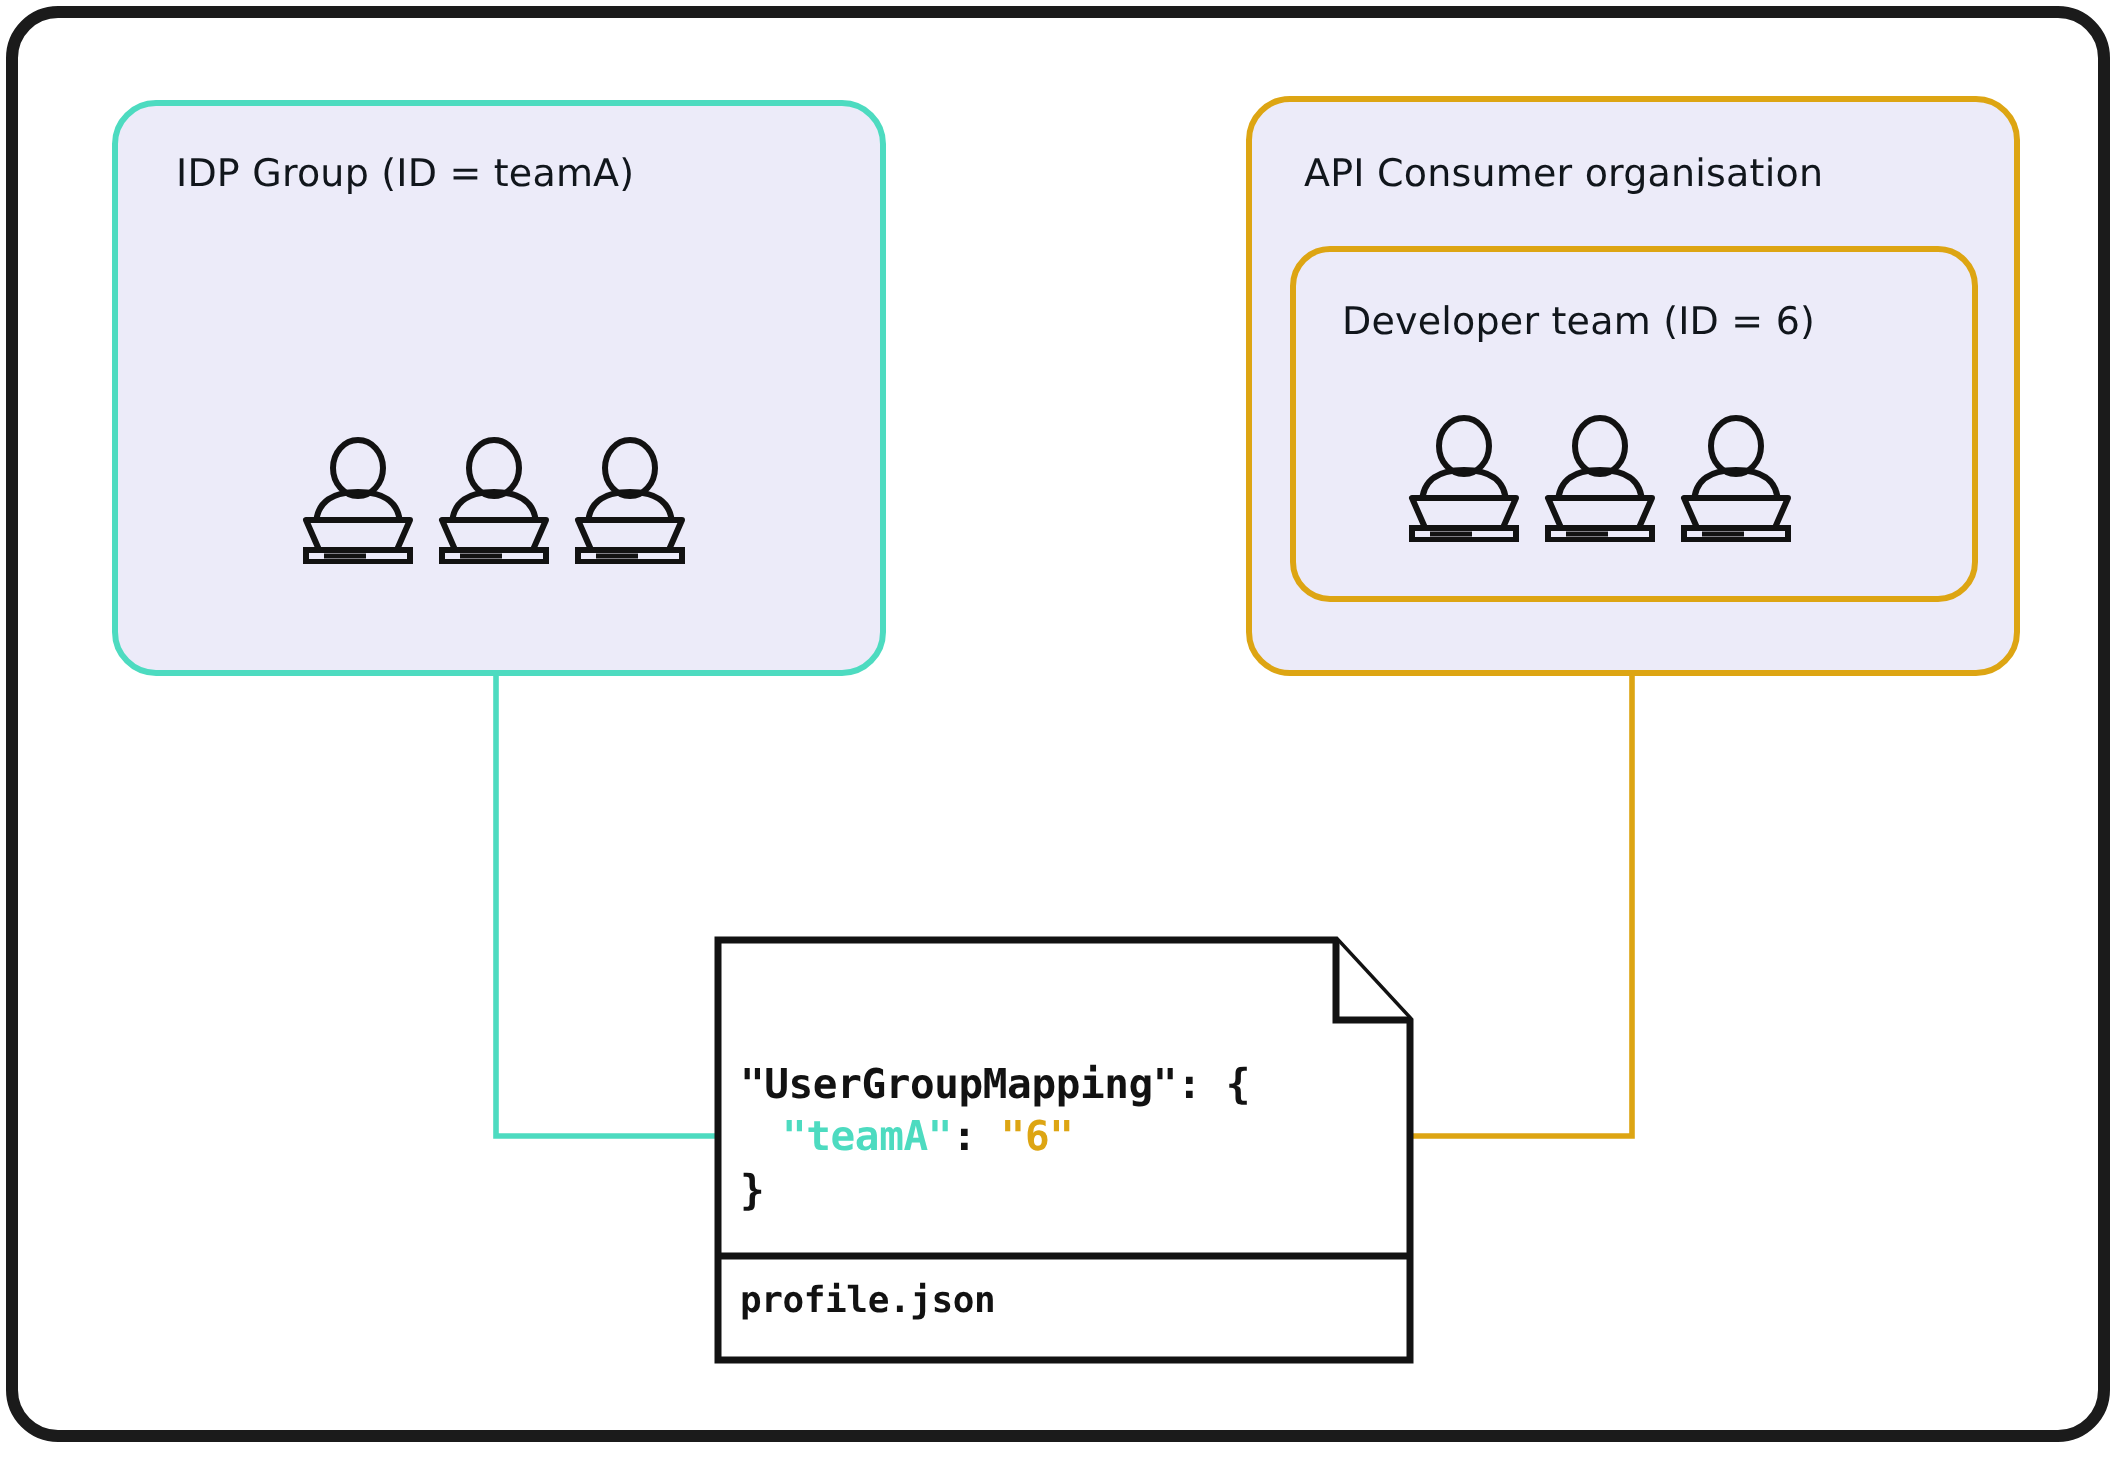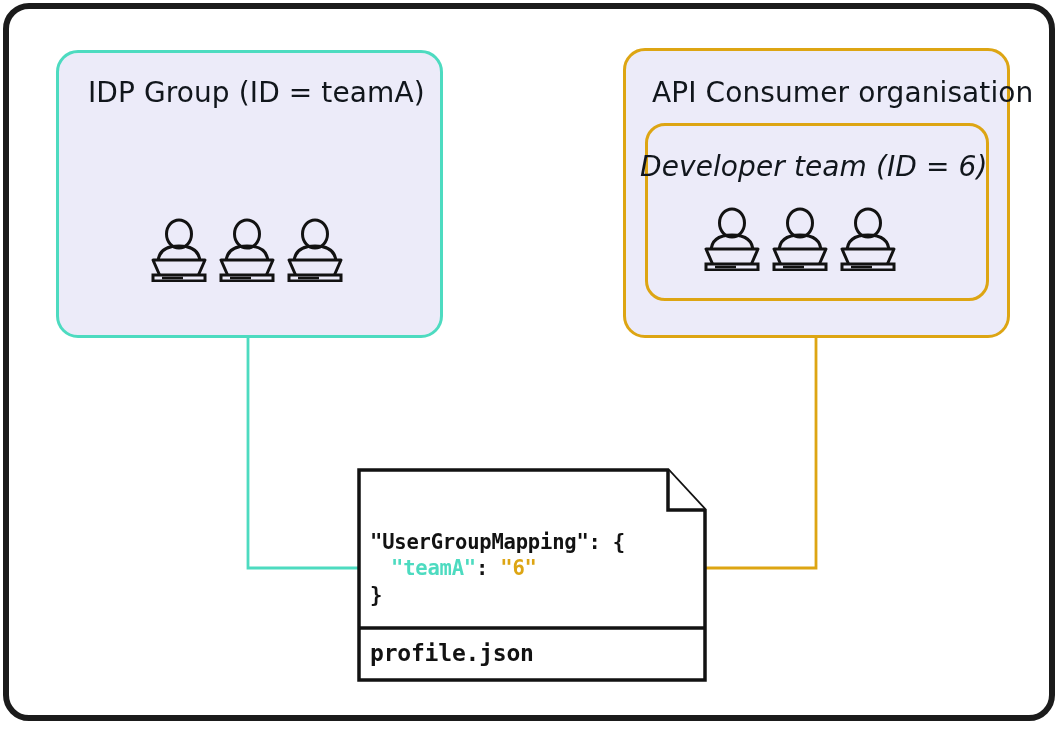--- a/index.html
+++ b/index.html
@@ -63,28 +63,28 @@
     height: 178px;
     border: 3px solid #dda513;
     border-radius: 20px;
     background: #ecebf9;
     box-sizing: border-box;
     position: absolute;
   }
   .box-title {
     position: absolute;
     color: #11161c;
-    font-size: 28px;
+    font-size: 19px;
     font-weight: 400;
     letter-spacing: 0.1px;
     white-space: nowrap;
   }
   #idp-group-title { left: 88px; top: 76px; }
   #api-org-title  { left: 652px; top: 76px; }
-  #dev-team-title { left: 640px; top: 150px; font-style: italic; }
+  #dev-team-title { left: 671px; top: 150px; }
 
   .people-row {
     position: absolute;
     display: flex;
     gap: 10px;
   }
   #idp-people  { left: 150px; top: 218px; }
   #dev-people  { left: 703px; top: 207px; }
 
   
@@ -112,21 +112,21 @@
   #code-line-1 { left: 13px; top: 62px; }
   #code-line-2 { left: 34px; top: 88px; }
   #code-line-3 { left: 13px; top: 115px; }
   .tok-teal  { color: #4ddbc0; }
   .tok-amber { color: #dda513; }
   .doc-filename {
     position: absolute;
     left: 13px;
     top: 172px;
     font-family: "DejaVu Sans Mono", monospace;
-    font-size: 23px;
+    font-size: 18px;
     font-weight: bold;
     color: #121212;
     white-space: pre;
     letter-spacing: -0.2px;
   }
 </style>
 </head>
 <body>
 
 <div id="canvas">

